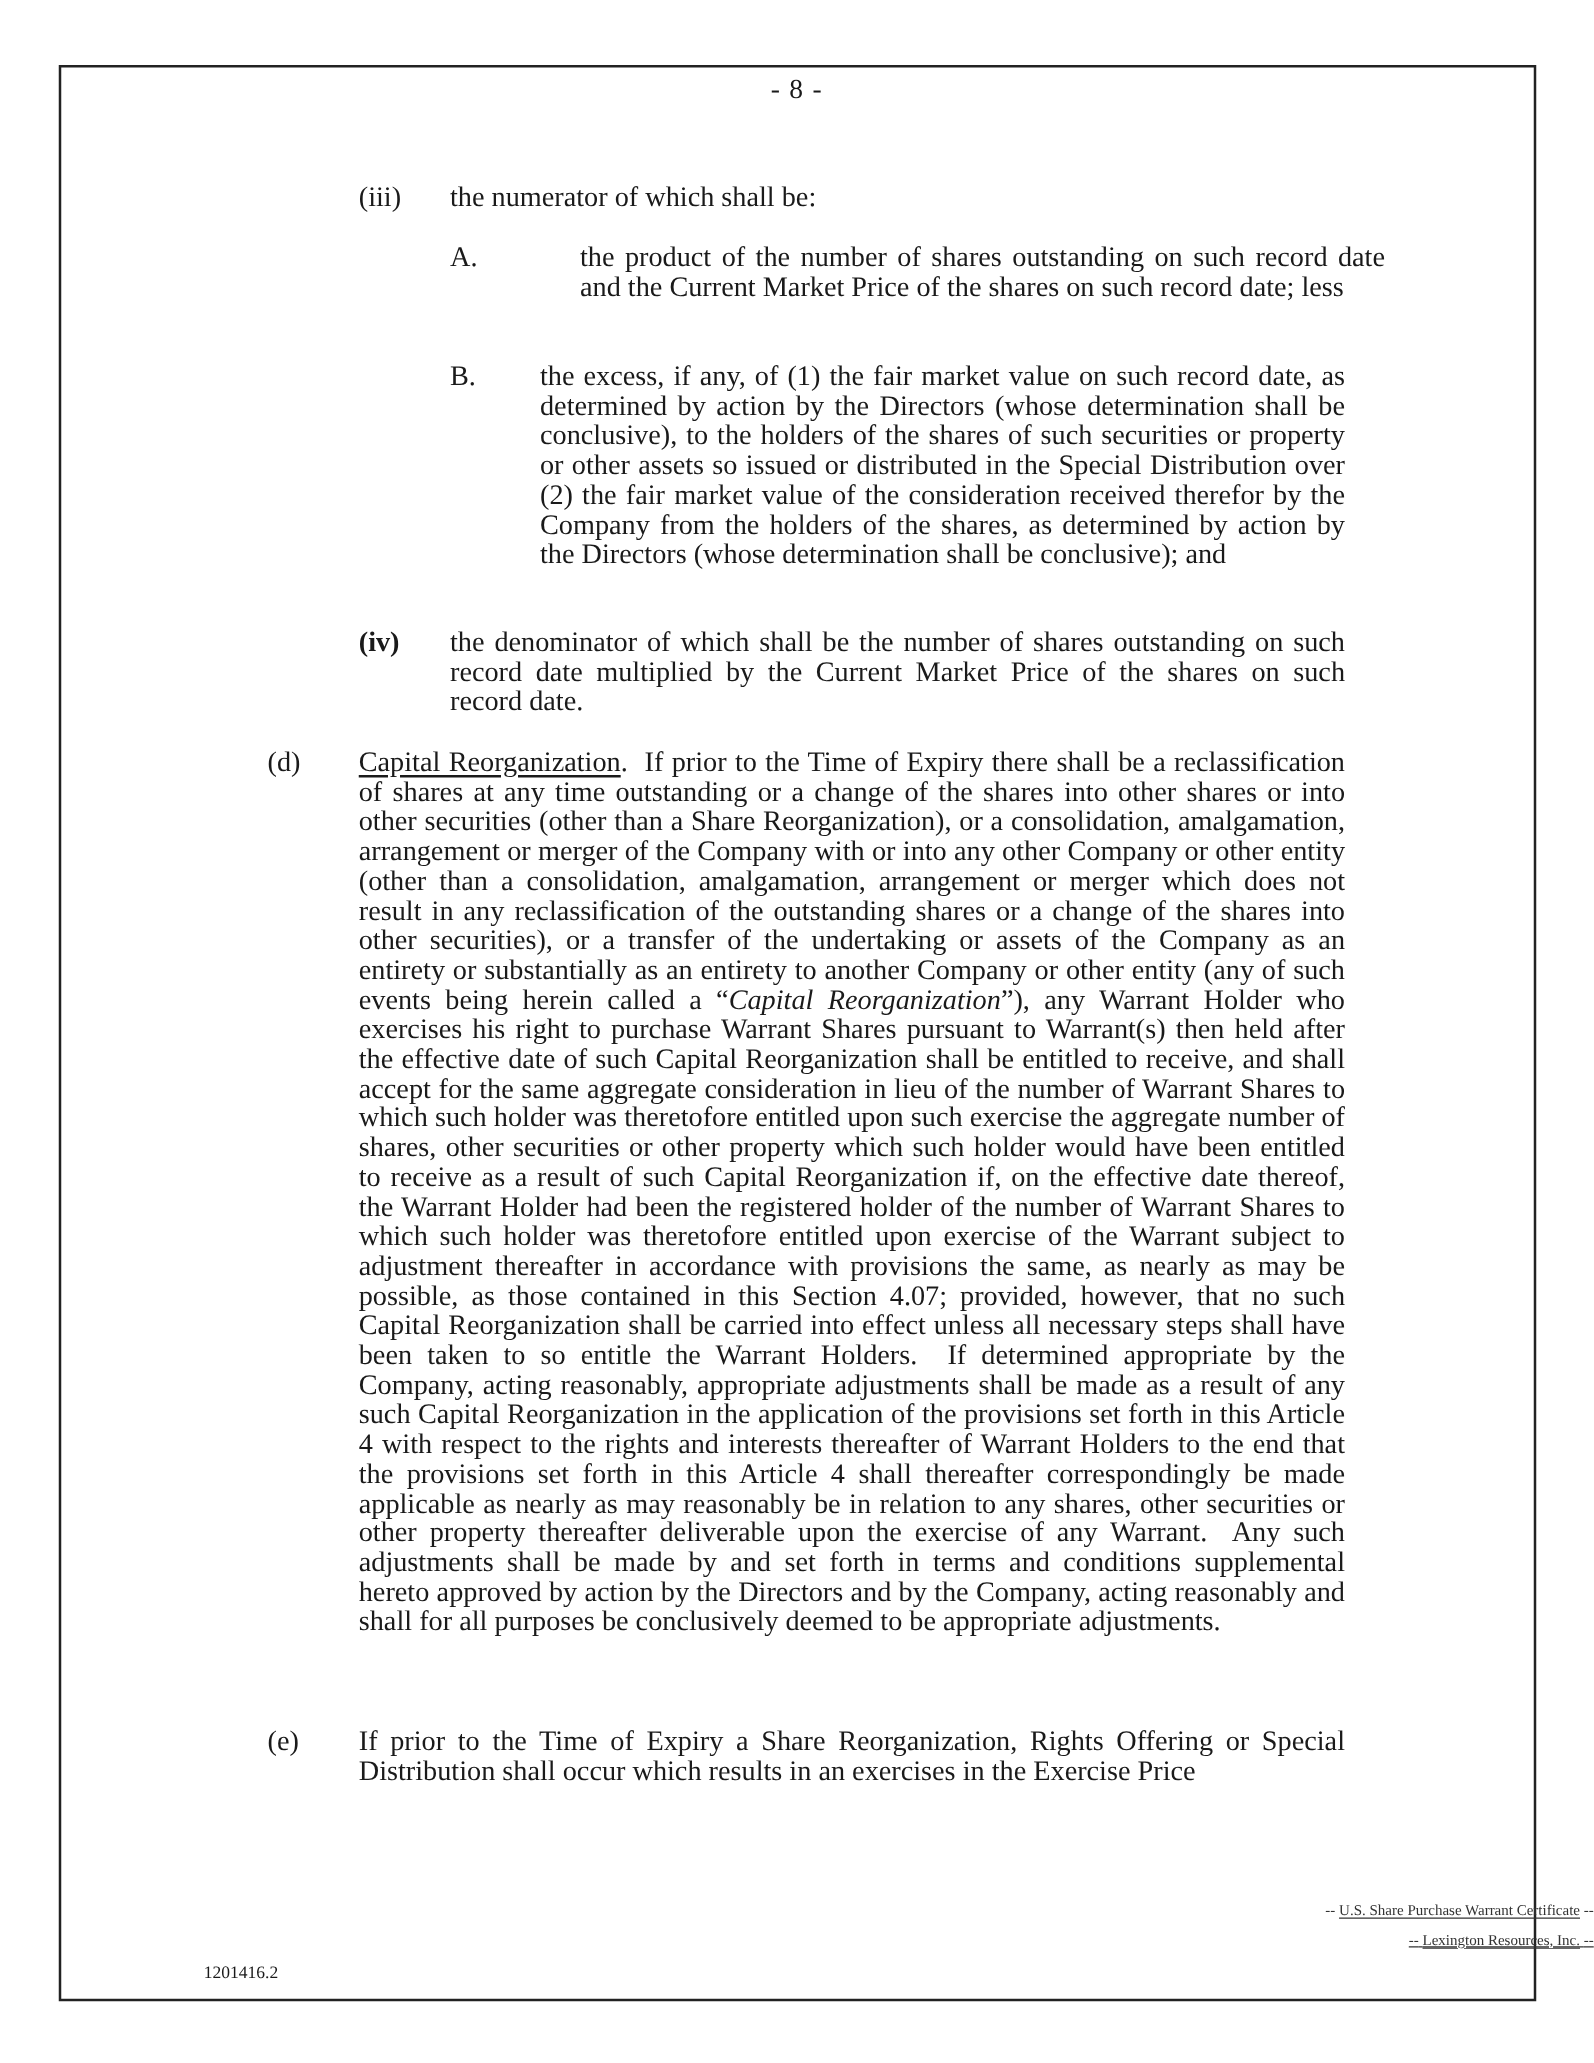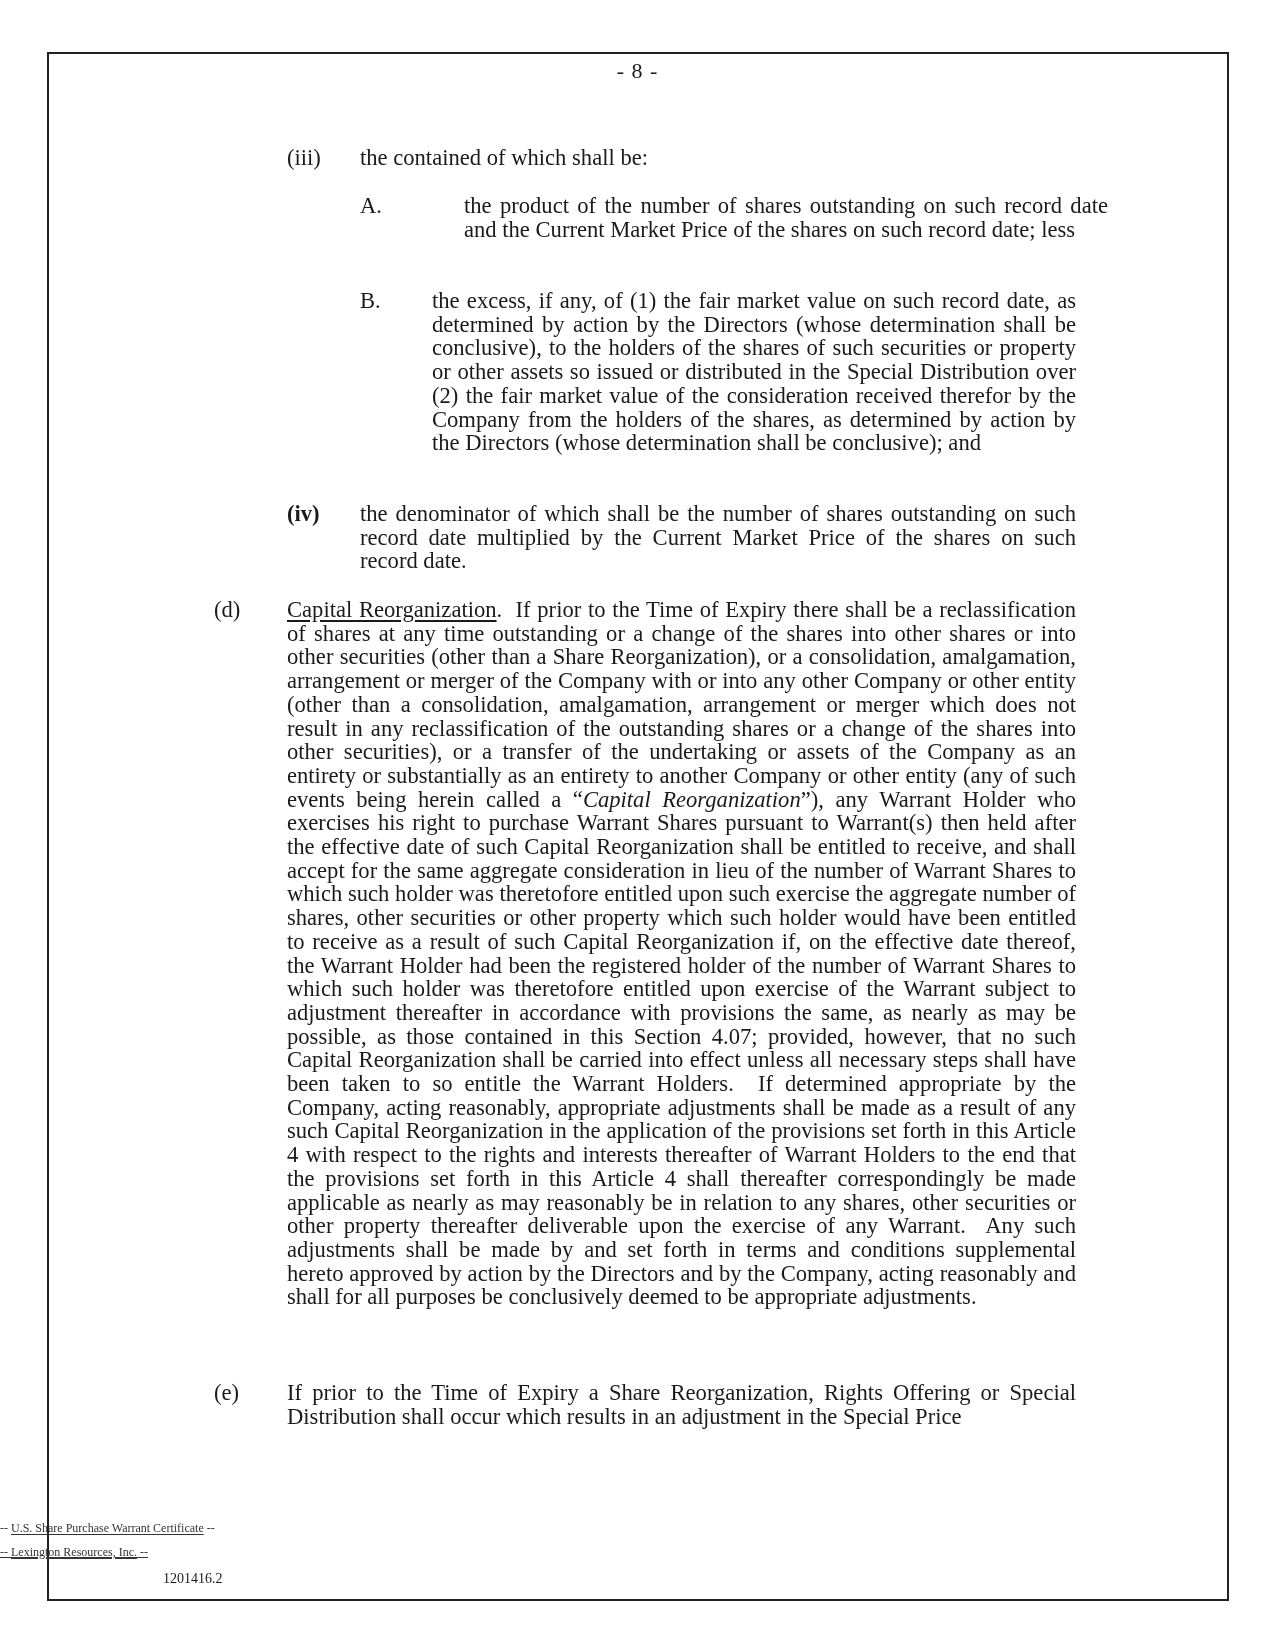--- a/index.html
+++ b/index.html
@@ -7,49 +7,49 @@
          font-family: "Liberation Serif", "DejaVu Serif", serif; color: #1a1a1a; }
   .frame { position: absolute; left: 47px; top: 52px; width: 1182px; height: 1549px;
            border: 2px solid #222; border-right-width: 2px; box-sizing: border-box; }
   .page-number { position: absolute; top: 58px; left: 0; width: 1275px; text-align: center;
                  font-size: 22px; letter-spacing: 1px; }
   .block { position: absolute; font-size: 22.6px; line-height: 23.7px; text-align: justify;
            text-align-last: left; }
   .label { position: absolute; font-size: 22.6px; line-height: 23.7px; }
   .u { text-decoration: underline; text-underline-offset: 3px; }
   .i { font-style: italic; }
-  .footer-line { position: absolute; left: 0; width: 1275px; text-align: left;
+  .footer-line { position: absolute; left: 0; width: 1275px; text-align: right;
                  font-size: 12px; color: #333; }
   .footer-line .u { text-decoration: underline; text-underline-offset: 2px; }
   .doc-id { position: absolute; left: 147px; top: 1571px; font-size: 14px; margin-left: 16px; }
 </style>
 </head>
 <body>
 
 <div class="frame"></div>
 
 <div class="page-number">- 8 -</div>
 
 <div class="label" style="left:287px; top:146px;">(iii)</div>
-<div class="block" style="left:360px; top:146px; width:770px;">the contained of which shall be:</div>
+<div class="block" style="left:360px; top:146px; width:770px;">the numerator of which shall be:</div>
 
 <div class="label" style="left:360px; top:194px;">A.</div>
 <div class="block" style="left:432px; top:194px; width:644px;margin-left:32px;">the product of the number of shares outstanding on such record date and the Current Market Price of the shares on such record date; less</div>
 
 <div class="label" style="left:360px; top:289px;">B.</div>
 <div class="block" style="left:432px; top:289px; width:644px;">the excess, if any, of (1) the fair market value on such record date, as determined by action by the Directors (whose determination shall be conclusive), to the holders of the shares of such securities or property or other assets so issued or distributed in the Special Distribution over (2) the fair market value of the consideration received therefor by the Company from the holders of the shares, as determined by action by the Directors (whose determination shall be conclusive); and</div>
 
 <div class="label" style="left:287px; top:502px;font-weight:bold;">(iv)</div>
 <div class="block" style="left:360px; top:502px; width:716px;">the denominator of which shall be the number of shares outstanding on such record date multiplied by the Current Market Price of the shares on such record date.</div>
 
 <div class="label" style="left:214px; top:598px;">(d)</div>
 <div class="block" style="left:287px; top:598px; width:789px;"><span class="u">Capital Reorganization</span><span>.</span><span style="white-space:pre-wrap">  If prior to the Time of Expiry there shall be a reclassification of shares at any time outstanding or a change of the shares into other shares or into other securities (other than a Share Reorganization), or a consolidation, amalgamation, arrangement or merger of the Company with or into any other Company or other entity (other than a consolidation, amalgamation, arrangement or merger which does not result in any reclassification of the outstanding shares or a change of the shares into other securities), or a transfer of the undertaking or assets of the Company as an entirety or substantially as an entirety to another Company or other entity (any of such events being herein called a “</span><span class="i">Capital Reorganization</span><span style="white-space:pre-wrap">”), any Warrant Holder who exercises his right to purchase Warrant Shares pursuant to Warrant(s) then held after the effective date of such Capital Reorganization shall be entitled to receive, and shall accept for the same aggregate consideration in lieu of the number of Warrant Shares to which such holder was theretofore entitled upon such exercise the aggregate number of shares, other securities or other property which such holder would have been entitled to receive as a result of such Capital Reorganization if, on the effective date thereof, the Warrant Holder had been the registered holder of the number of Warrant Shares to which such holder was theretofore entitled upon exercise of the Warrant subject to adjustment thereafter in accordance with provisions the same, as nearly as may be possible, as those contained in this Section 4.07; provided, however, that no such Capital Reorganization shall be carried into effect unless all necessary steps shall have been taken to so entitle the Warrant Holders.  If determined appropriate by the Company, acting reasonably, appropriate adjustments shall be made as a result of any such Capital Reorganization in the application of the provisions set forth in this Article 4 with respect to the rights and interests thereafter of Warrant Holders to the end that the provisions set forth in this Article 4 shall thereafter correspondingly be made applicable as nearly as may reasonably be in relation to any shares, other securities or other property thereafter deliverable upon the exercise of any Warrant.  Any such adjustments shall be made by and set forth in terms and conditions supplemental hereto approved by action by the Directors and by the Company, acting reasonably and shall for all purposes be conclusively deemed to be appropriate adjustments.</span></div>
 
 <div class="label" style="left:214px; top:1381px;">(e)</div>
-<div class="block" style="left:287px; top:1381px; width:789px;">If prior to the Time of Expiry a Share Reorganization, Rights Offering or Special Distribution shall occur which results in an adjustment in the Special Price</div>
+<div class="block" style="left:287px; top:1381px; width:789px;">If prior to the Time of Expiry a Share Reorganization, Rights Offering or Special Distribution shall occur which results in an exercises in the Exercise Price</div>
 
 <div class="footer-line" style="top:1521px;">
   <span>--</span>
   <span class="u">U.S. Share Purchase Warrant Certificate</span>
   <span>--</span>
 </div>
 <div class="footer-line" style="top:1545px;text-decoration:underline;">
   <span>--</span>
   <span class="u">Lexington Resources, Inc.</span>
   <span>--</span>

